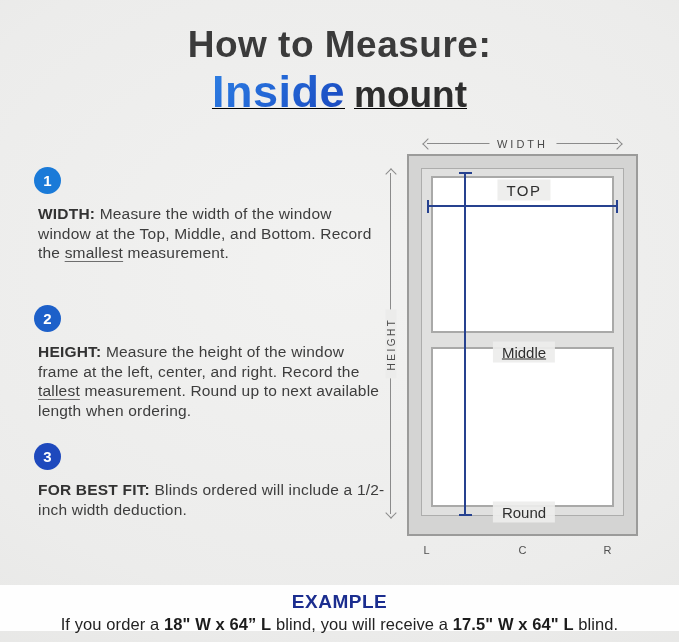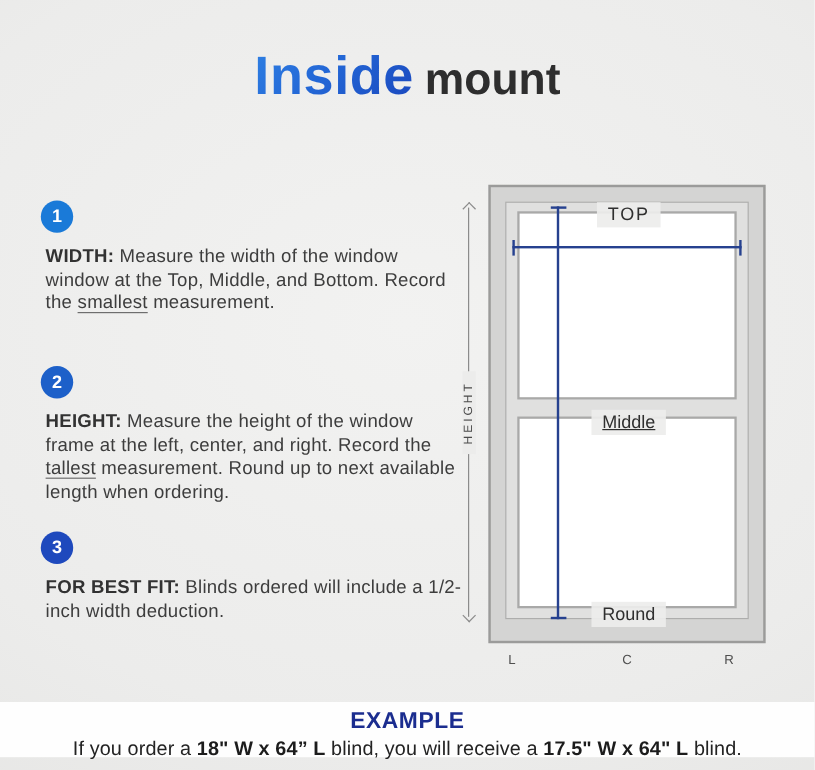--- a/index.html
+++ b/index.html
@@ -8,21 +8,21 @@
     position:relative;
     width:679px; height:642px;
     overflow:hidden;
     font-family:"Liberation Sans", sans-serif;
     background: radial-gradient(120% 95% at 50% 42%, #f2f2f1 0%, #ececeb 55%, #e2e2e0 100%);
   }
 
   
   .title-block { position:absolute; top:24px; left:0; width:100%; text-align:center; }
   .title-line1 { font-size:37px; font-weight:700; color:#3b3b3b; letter-spacing:.5px; }
-  .title-line2 { margin-top:13px; }
+  .title-line2 { margin-top:0;text-decoration:underline; }
   .title-inside {
     font-size:45px; font-weight:800; letter-spacing:.5px;
     color:#1d5ccd;
   }
   @supports ((-webkit-background-clip:text)) {
     .title-inside {
       background:linear-gradient(135deg,#2f80e3 0%, #2367d6 45%, #1a47bd 100%);
       -webkit-background-clip:text; background-clip:text;
       -webkit-text-fill-color:transparent; color:transparent;
     }
@@ -80,21 +80,21 @@
   }
   .pane { position:absolute; left:9px; right:9px; background:#fff; border:2px solid #a9a9a8; }
   .pane-top { top:7px; height:157px; }
   .pane-bottom { top:178px; bottom:8px; }
 
   .label-chip {
     position:absolute; transform:translate(-50%,-50%);
     background:rgba(237,237,236,0.92);
     color:#2f2f2f; font-size:15px; padding:2px 9px; white-space:nowrap;
   }
-  .chip-top    { left:524px; top:179px; letter-spacing:1.5px; font-weight:500; }
+  .chip-top    { left:524px; top:190px; letter-spacing:1.5px; font-weight:500; }
   .chip-middle { left:524px; top:352px;text-decoration:underline; }
   .chip-bottom { left:524px; top:512px; }
 
   .measure-h { position:absolute; left:427px; top:205px; width:191px; height:2px; background:#26418f; }
   .measure-h::before, .measure-h::after {
     content:""; position:absolute; width:2px; height:13px; top:-5.5px; background:#26418f;
   }
   .measure-h::before { left:0; } .measure-h::after { right:0; }
 
   .measure-v { position:absolute; left:464px; top:172px; width:2px; height:344px; background:#26418f; }
@@ -116,38 +116,45 @@
   }
   .footer-sentence { margin-top:2px; font-size:16.5px; color:#232323; letter-spacing:.1px; }
   .footer-sentence b { color:#1c1c1c; }
 </style>
 </head>
 <body>
 
 <div class="page">
 
   <div class="title-block">
+    <div class="title-line1">How to Measure:</div>
     <div class="title-line2"><span class="title-inside">Inside</span><span class="title-mount">mount</span></div>
   </div>
 
   <div class="step step-1">
     <div class="badge badge-1">1</div>
     <p class="step-body"><b>WIDTH:</b><span> Measure the width of the window window at the Top, Middle, and Bottom. Record the </span><span class="uline">smallest</span><span> measurement.</span></p>
   </div>
 
   <div class="step step-2">
     <div class="badge badge-2">2</div>
     <p class="step-body"><b>HEIGHT:</b><span> Measure the height of the window frame at the left, center, and right. Record the </span><span class="uline">tallest</span><span> measurement. Round up to next available length when ordering.</span></p>
   </div>
 
   <div class="step step-3">
     <div class="badge badge-3">3</div>
     <p class="step-body"><b>FOR BEST FIT:</b><span> Blinds ordered will include a 1/2-inch width deduction.</span></p>
   </div>
 
+  <div class="h-arrow">
+    <span class="line"></span>
+    <span class="chev chev-left"></span>
+    <span class="chev chev-right"></span>
+    <span class="arrow-label">WIDTH</span>
+  </div>
 
   <div class="v-arrow">
     <span class="line"></span>
     <span class="chev chev-up"></span>
     <span class="chev chev-down"></span>
     <span class="arrow-label">HEIGHT</span>
   </div>
 
   <div class="window">
     <div class="window-inner">

